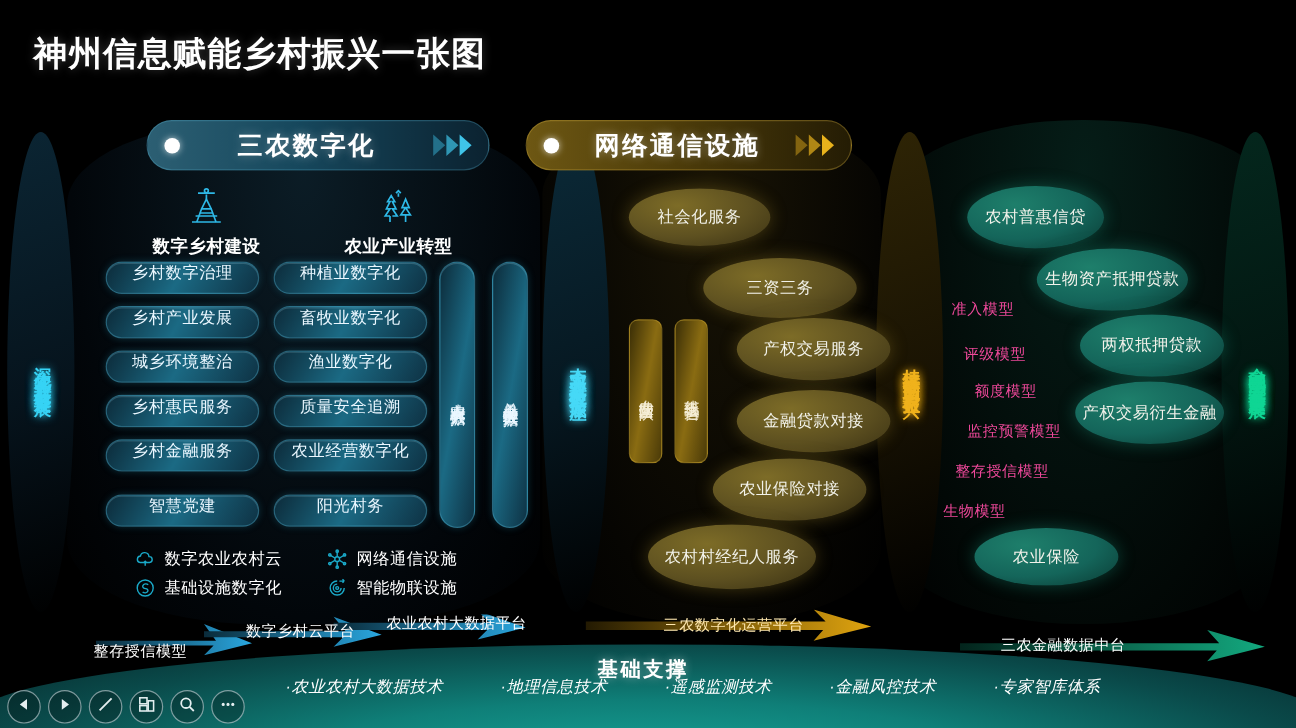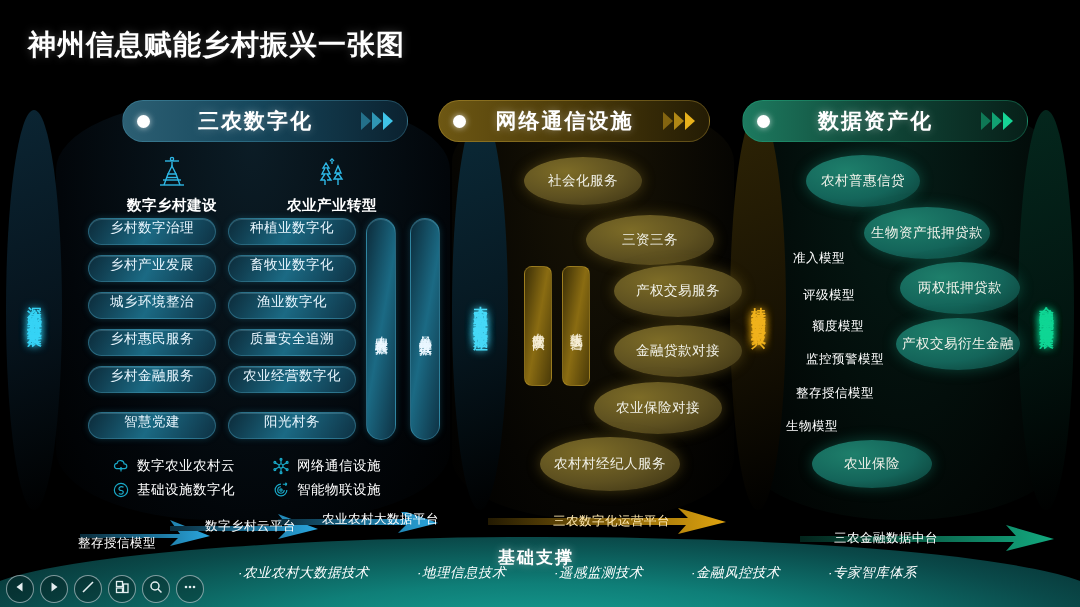--- a/index.html
+++ b/index.html
@@ -118,21 +118,21 @@
   }
   .vchip-gold {
     position:absolute; width:28px; border-radius:8px;
     background: linear-gradient(100deg,#3a2e06 0%, #8a6c12 50%, #4a3a08 100%);
     border:1px solid rgba(220,180,60,.35);
     display:flex; align-items:center; justify-content:center;
   }
   .vchip-gold span { writing-mode: vertical-rl; text-orientation: upright; font-size:12.5px; color:#f6eed6; letter-spacing:1px; }
 
   
-  .model-label { position:absolute; font-size:12.5px; color:#ffffff; letter-spacing:.5px; white-space:nowrap; }
+  .model-label { position:absolute; font-size:12.5px; color:#ec4899; letter-spacing:.5px; white-space:nowrap; }
 
   
   .arrowlab { position:absolute; font-size:12.5px; color:#ffffff; white-space:nowrap; letter-spacing:.5px; }
   .arrowshape { position:absolute; height:26px; }
 
   
   .base-band {
     position:absolute; left:-20px; bottom:-8px; width:1120px; height:78px;
     background: radial-gradient(ellipse at 50% 130%, #17a79a 0%, #0f7f78 38%, #0a4a4a 70%, #052225 100%);
     border-radius: 50% 50% 0 0 / 60px 60px 0 0;
@@ -175,29 +175,20 @@
     <span class="ptitle">三农数字化</span>
     <span class="chev">
         <i></i>
         <i></i>
         <i></i>
       </span>
   </div>
   <div class="pill pill2">
     <span class="dot"></span>
     <span class="ptitle">网络通信设施</span>
-    <span class="chev">
-        <i></i>
-        <i></i>
-        <i></i>
-      </span>
-  </div>
-  <div class="pill pill3">
-    <span class="dot"></span>
-    <span class="ptitle">数据资产化</span>
     <span class="chev">
         <i></i>
         <i></i>
         <i></i>
       </span>
   </div>
 
   <div class="cat-head catA">
     <div class="cicon">
       <svg width="40" height="40" viewBox="0 0 40 40" fill="none" stroke="#2eb8e6" stroke-width="1.4">

